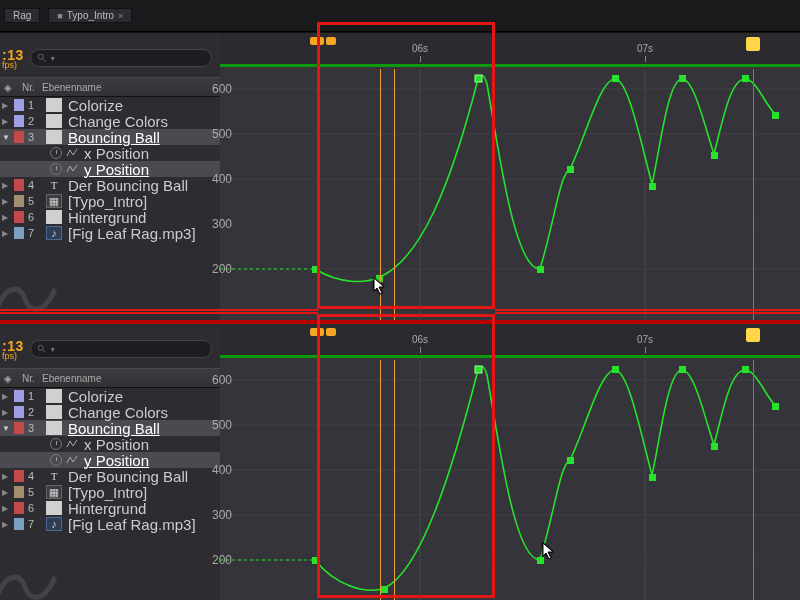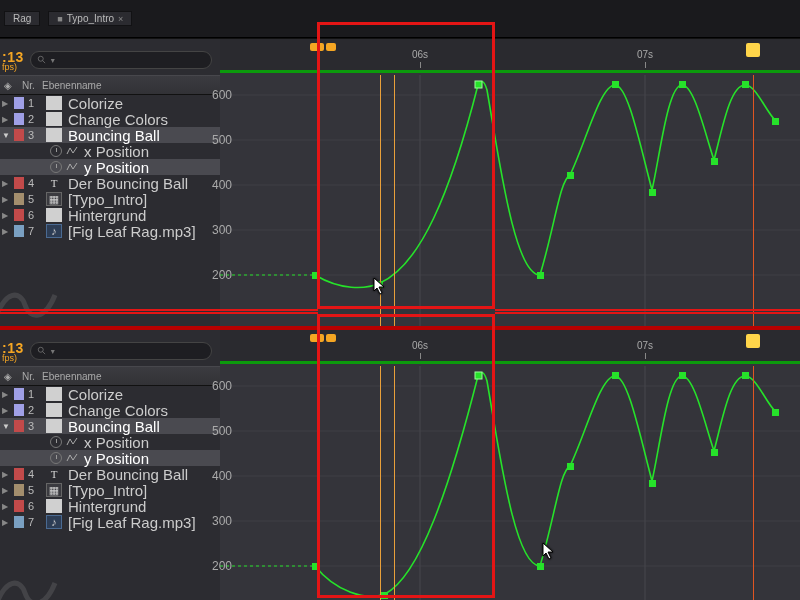--- a/index.html
+++ b/index.html
@@ -7,21 +7,21 @@
     font-family: "Segoe UI", Tahoma, sans-serif;
     font-size: 11px;
     background: #333338;
     color: #ccc;
     width: 800px;
     height: 600px;
     overflow: hidden;
     position: relative;
   }
   .topbar {
-    height: 38px;
+    height: 32px;
     background: #1a1a1d;
     border-bottom: 1px solid #000;
     display: flex;
     align-items: center;
     padding: 0 4px;
     gap: 8px;
   }
   .tab {
     background: #2b2b30;
     border: 1px solid #121214;
@@ -43,21 +43,21 @@
   }
   .panel.bottom { border-top: 4px solid #b80000; }
   
   .leftcol {
     width: 220px;
     background: #2c2c31;
     display: flex;
     flex-direction: column;
   }
   .timecode-row {
-    height: 36px;
+    height: 44px;
     display: flex;
     align-items: center;
     gap: 6px;
     padding-left: 2px;
     padding-top:6px;
   }
   .timecode {
     color: #f5a623;
     font-size: 14px;
     font-weight:600;
@@ -107,21 +107,21 @@
   .clrbox.red{background:#c24a4a;}
   .clrbox.tan{background:#a38e6d;}
   .clrbox.blue{background:#7aa0c2;}
   .layer-row .nr { width:14px; text-align:left; color:#bbb;}
   .layer-row .iconbox { width:16px; height:14px; display:flex;align-items:center;justify-content:center;}
   .iconbox.solid { background:#d0d0d0;}
   .iconbox.text  { color:#d8d8d8; font-family:Georgia,serif; font-size:11px;}
   .iconbox.comp { background:#3b3b40; border:1px solid #666;}
   .iconbox.audio{ background:#2d3d55; border:1px solid #4a6a92;}
   .layer-row .lname { flex:1; padding-left:2px; font-size:15px;}
-  .layer-row.selected .lname { color:#fff; }
+  .layer-row.selected .lname { color:#fff; text-decoration:underline;}
   .layer-row.selected { background:#4a4a50;}
   .stopwatch{ width:12px;height:12px; border:1px solid #777; border-radius:50%; position:relative;}
   .stopwatch::after{content:"";position:absolute;top:2px;left:5px;width:1px;height:4px;background:#999;}
   .graphico{ width:12px;height:12px; display:inline-block;}
   .graphico svg{width:12px;height:12px;stroke:#aaa;fill:none;}
   
   .graphcol {
     flex:1;
     position:relative;
     background:#34343a;

